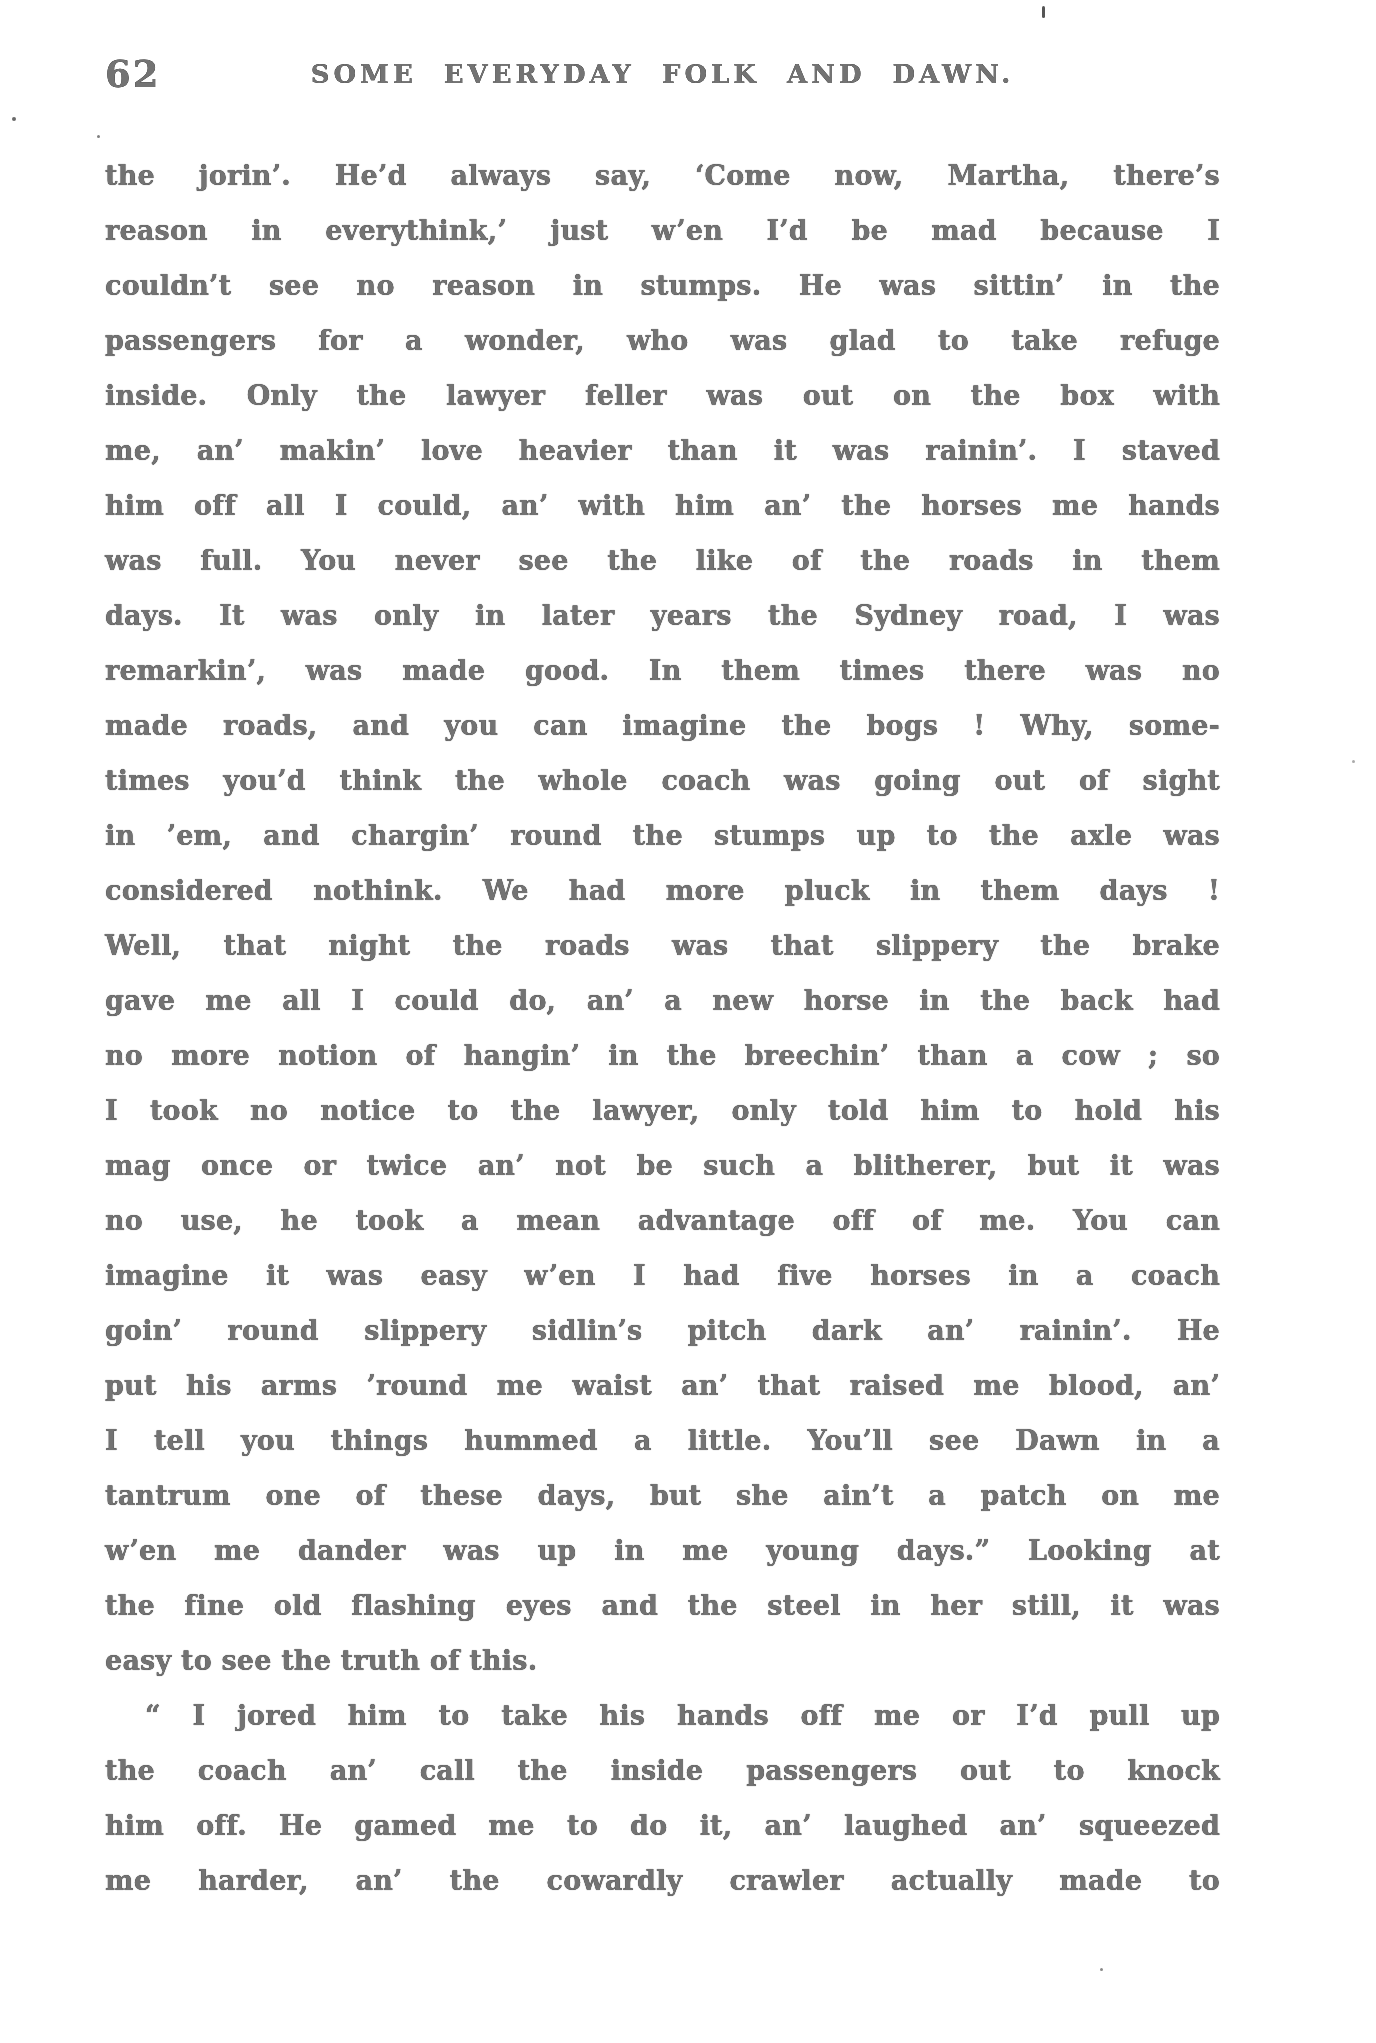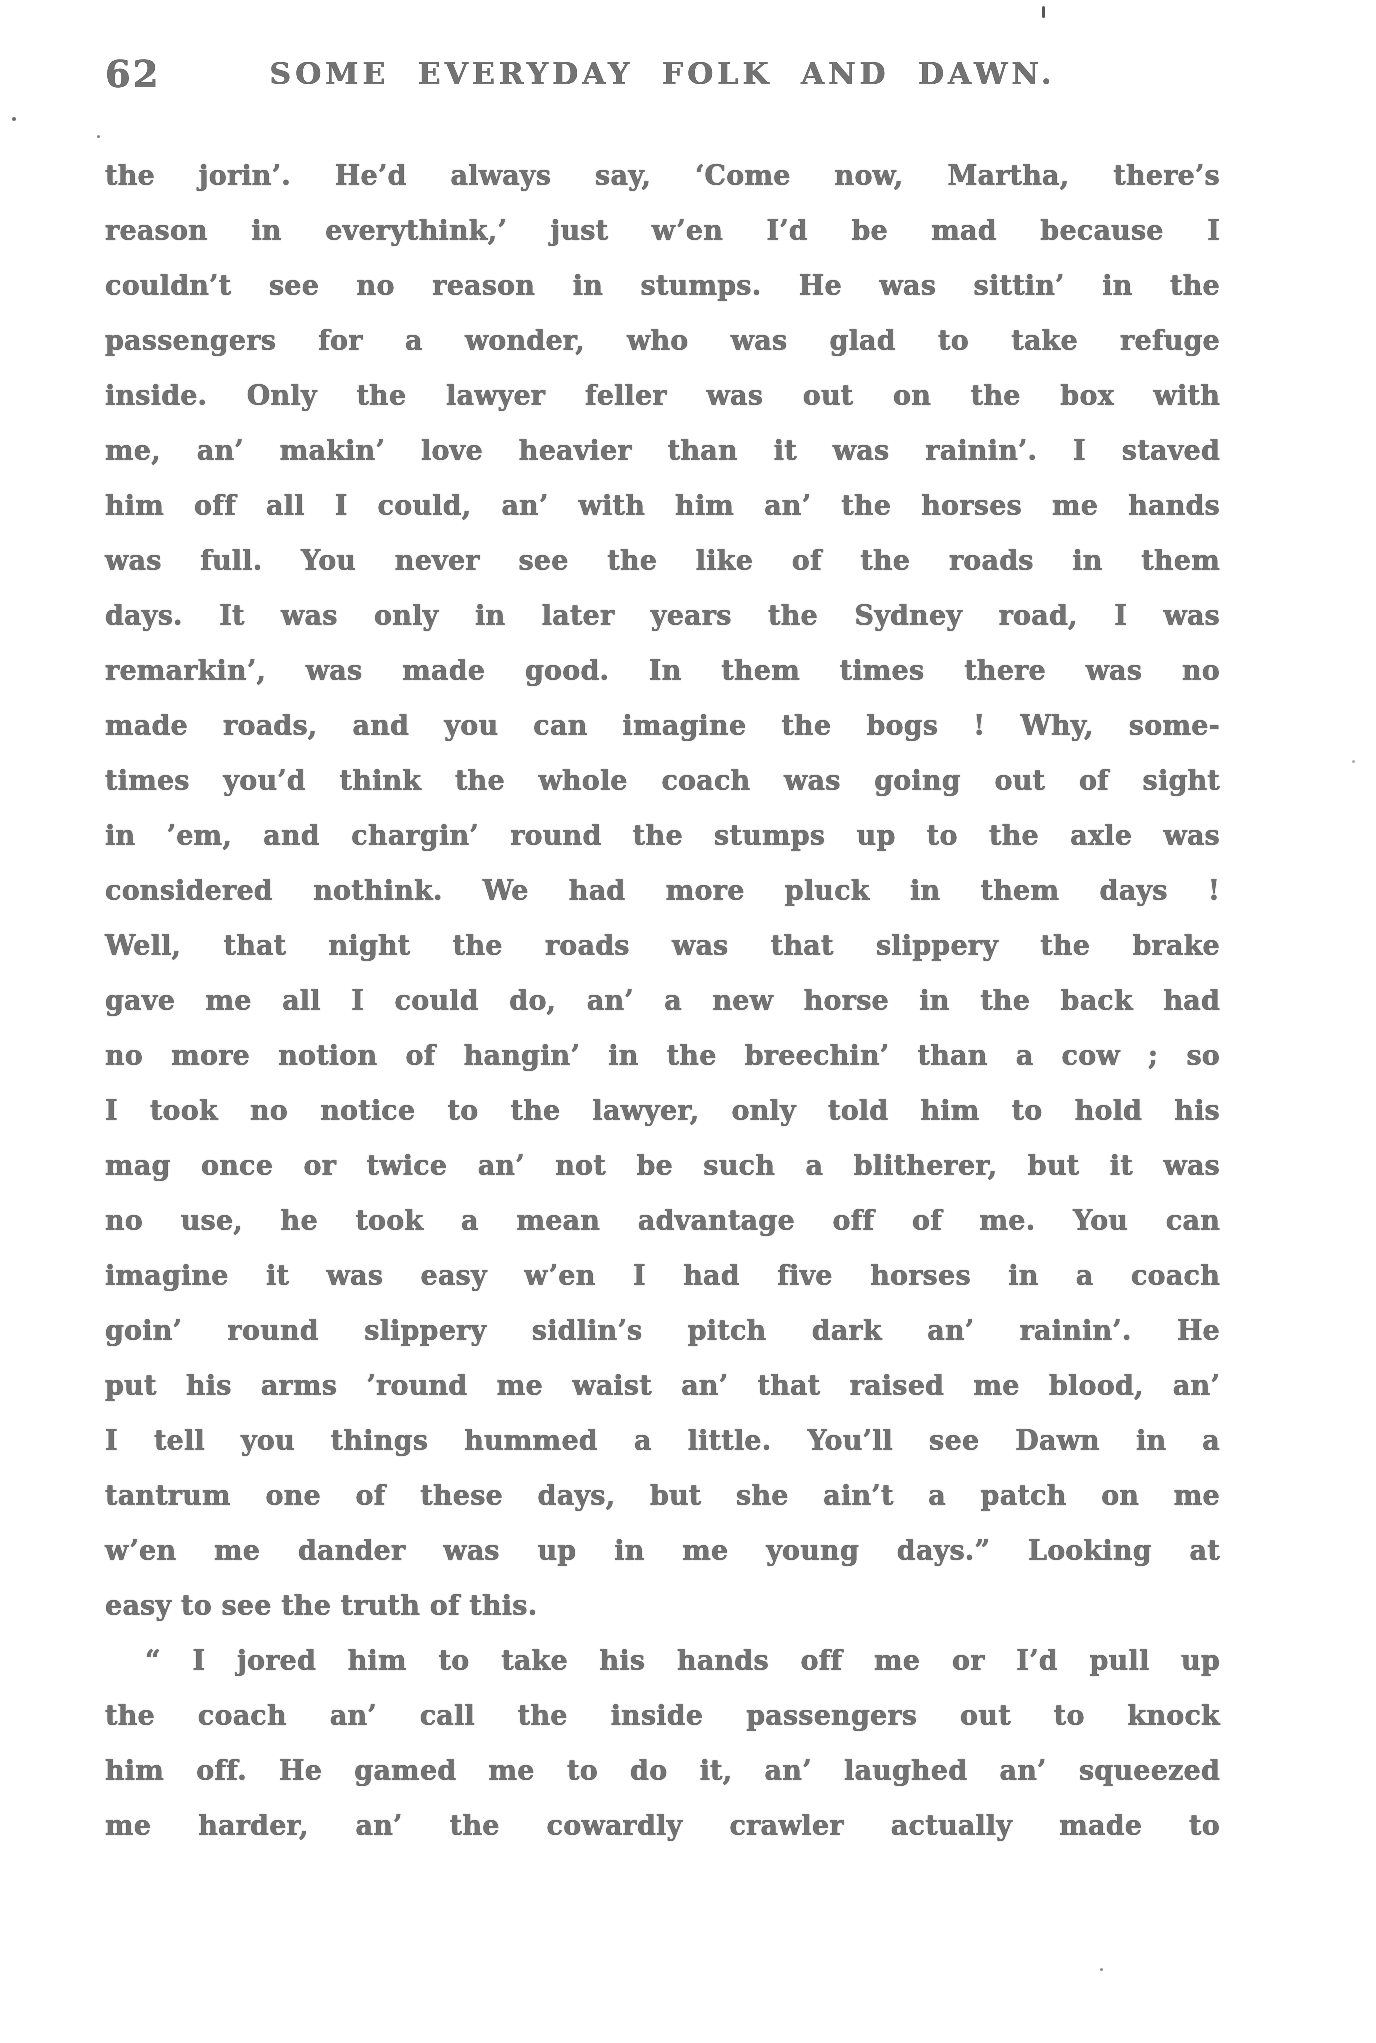--- a/index.html
+++ b/index.html
@@ -33,21 +33,21 @@
     line-height: 48px;
     letter-spacing: 2px;
     text-shadow: 0 0 0.6px #000;
   }
   .running-title {
     position: absolute;
     left: 0;
     right: 0;
     top: 0;
     text-align: center;
-    font-size: 30px;
+    font-size: 26px;
     font-weight: 700;
     line-height: 48px;
     letter-spacing: 4px;
     word-spacing: 14px;
     text-shadow: 0 0 0.6px #000;
     white-space: nowrap;
   }
   
   .bodytext {
     position: absolute;
@@ -117,20 +117,21 @@
     <div class="line">no more notion of hangin’ in the breechin’ than a cow ; so</div>
     <div class="line">I took no notice to the lawyer, only told him to hold his</div>
     <div class="line">mag once or twice an’ not be such a blitherer, but it was</div>
     <div class="line">no use, he took a mean advantage off of me.  You can</div>
     <div class="line">imagine it was easy w’en I had five horses in a coach</div>
     <div class="line">goin’ round slippery sidlin’s pitch dark an’ rainin’.  He</div>
     <div class="line">put his arms ’round me waist an’ that raised me blood, an’</div>
     <div class="line">I tell you things hummed a little.  You’ll see Dawn in a</div>
     <div class="line">tantrum one of these days, but she ain’t a patch on me</div>
     <div class="line">w’en me dander was up in me young days.”  Looking at</div>
+    <div class="line">the fine old flashing eyes and the steel in her still, it was</div>
     <div class="line end">easy to see the truth of this.</div>
     <div class="line indent">“ I jored him to take his hands off me or I’d pull up</div>
     <div class="line">the coach an’ call the inside passengers out to knock</div>
     <div class="line">him off.  He gamed me to do it, an’ laughed an’ squeezed</div>
     <div class="line">me harder, an’ the cowardly crawler actually made to</div>
   </div>
 
   <div class="speck s1"></div>
   <div class="speck s2"></div>
   <div class="speck s3"></div>

